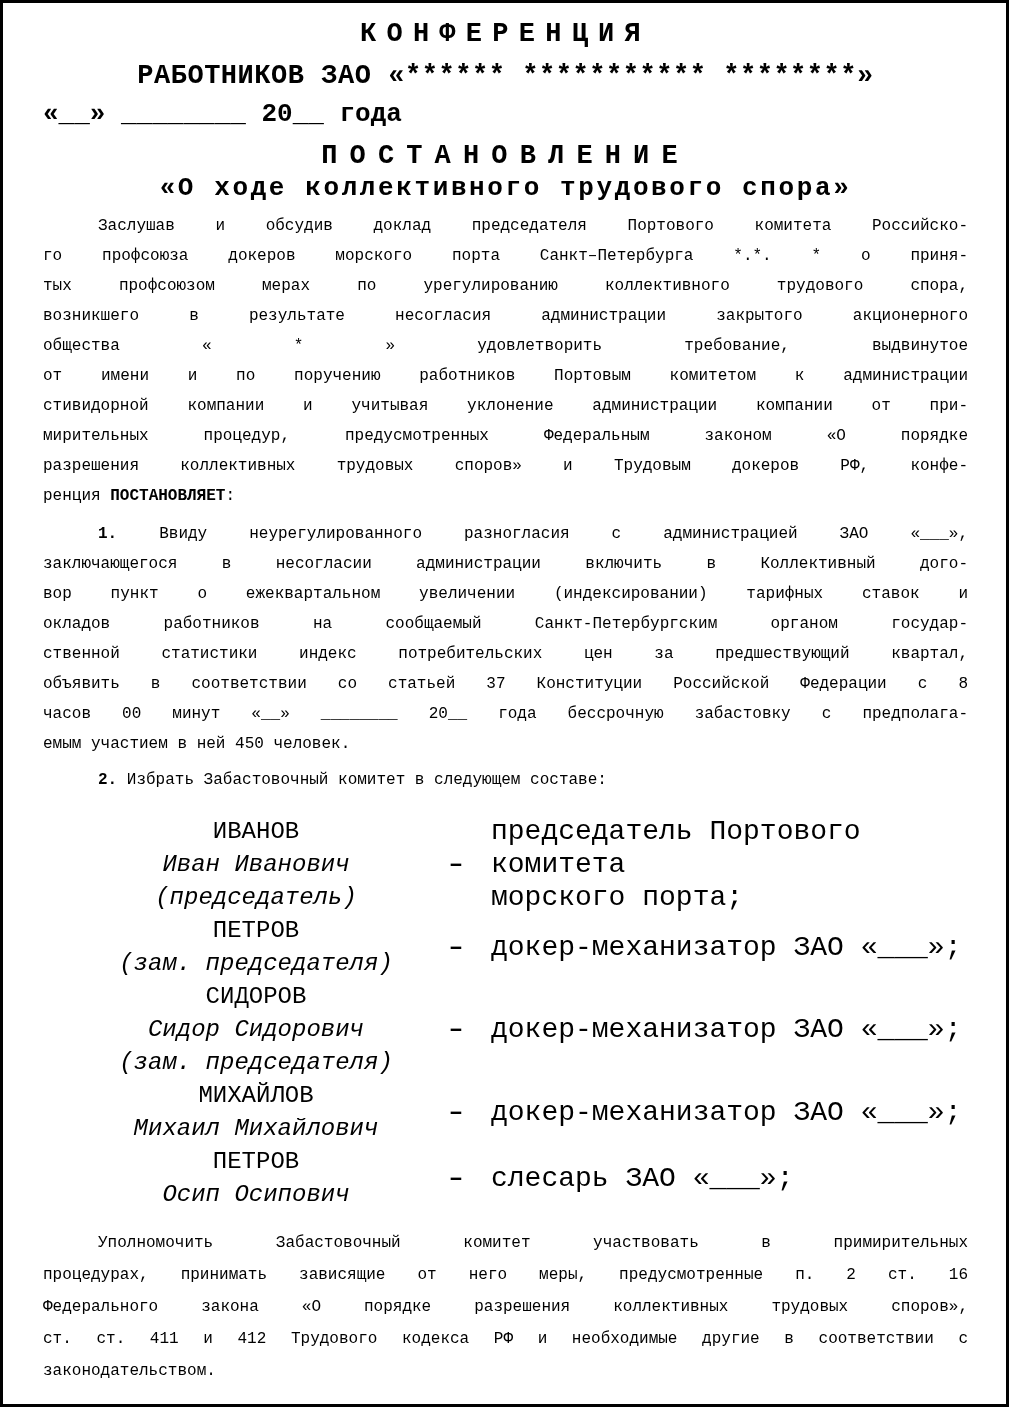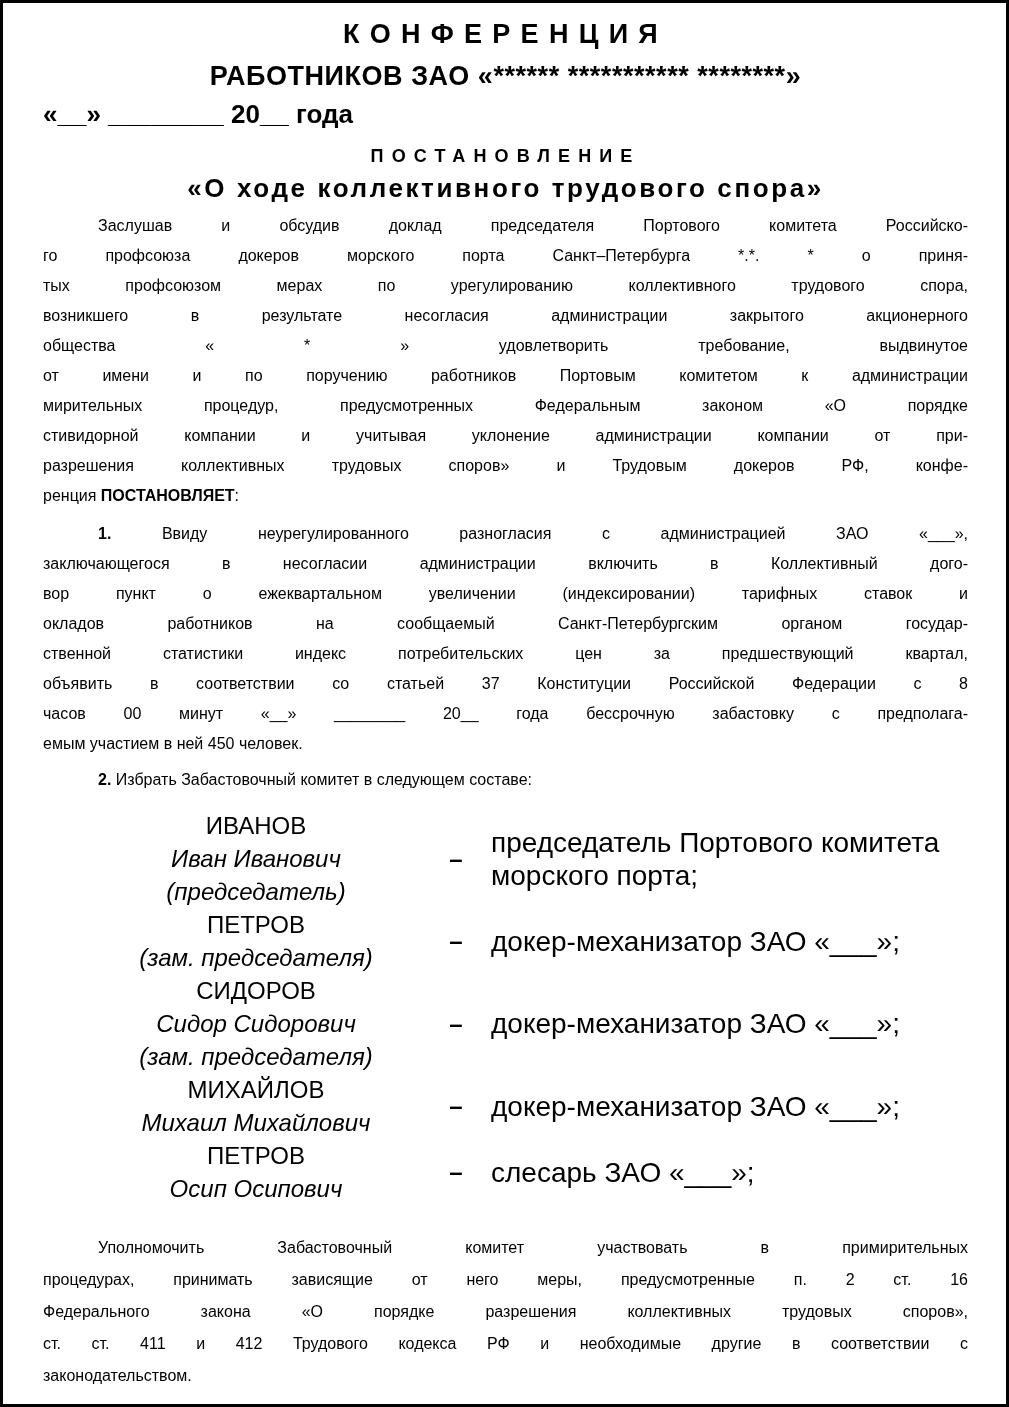--- a/index.html
+++ b/index.html
@@ -1,35 +1,35 @@
 <!DOCTYPE html>
 <html lang="ru"><head>
 <meta charset="utf-8">
 <style>
   html,body { margin:0; padding:0; background:#ffffff; }
   .page {
     width:1009px; height:1407px; box-sizing:border-box;
     border:3px solid #000; background:#fff; color:#000;
     padding:14px 38px 0 40px; overflow:hidden;
-    font-family:Liberation Sans, sans-serif;
+    font-family:Liberation Mono, monospace;
   }
   .h-conference { text-align:center; font-weight:bold; font-size:27px; letter-spacing:0.38em; line-height:30px; margin-top:2px; }
   .h-org        { text-align:center; font-weight:bold; font-size:27px; line-height:30px; margin-top:12px; letter-spacing:0.02em; }
   .date-line    { text-align:left;  font-weight:bold; font-size:26px; line-height:30px; margin-top:8px; }
-  .h-res        { text-align:center; font-weight:bold; font-size:18px; letter-spacing:0.45em; line-height:30px; margin-top:12px; }
+  .h-res        { text-align:center; font-weight:bold; font-size:27px; letter-spacing:0.45em; line-height:30px; margin-top:12px; }
   .h-subject    { text-align:center; font-weight:bold; font-size:26px; letter-spacing:0.1em;  line-height:30px; margin-top:2px; }
 
   .para { margin-top:8px; font-size:16px; line-height:30px; }
   .para .line { text-align:justify; text-align-last:justify; }
   .para .line:first-child { text-indent:55px; }
   .para .line:last-child  { text-align-last:left; }
   .para.intro { margin-top:6px; }
-  .para.closing { margin-top:27px; line-height:32px; }
+  .para.closing { margin-top:16px; line-height:32px; }
 
-  .committee { margin-top:14px; }
+  .committee { margin-top:20px; }
   .member { display:flex; align-items:center; }
   .m-left { width:330px; margin-left:48px; text-align:center; font-size:24px; line-height:33px; flex:none; }
   .m-surname { font-style:normal; }
   .m-name, .m-note { font-style:italic; }
   .m-dash { width:70px; flex:none; text-align:center; font-weight:bold; font-size:24px; }
   .m-role { flex:1; font-size:28px; line-height:33px; }
 </style>
 </head>
 <body>
 
@@ -41,22 +41,22 @@
   <div class="h-res">ПОСТАНОВЛЕНИЕ</div>
   <div class="h-subject">«О ходе коллективного трудового спора»</div>
 
   <div class="para">
       <div class="line">Заслушав и обсудив доклад председателя Портового комитета Российско-</div>
       <div class="line">го профсоюза докеров морского порта Санкт–Петербурга *.*. <b></b><b></b>* о приня-</div>
       <div class="line">тых профсоюзом мерах по урегулированию коллективного трудового спора,</div>
       <div class="line">возникшего в результате несогласия администрации закрытого акционерного</div>
       <div class="line">общества «<b></b><b> </b><b></b><b></b>* <b></b><b></b>» удовлетворить требование, выдвинутое</div>
       <div class="line">от имени и по поручению работников Портовым комитетом к администрации</div>
+      <div class="line">стивидорной компании и учитывая уклонение администрации компании от при-</div>
       <div class="line">мирительных процедур, предусмотренных Федеральным законом «О порядке</div>
-      <div class="line">стивидорной компании и учитывая уклонение администрации компании от при-</div>
       <div class="line">разрешения коллективных трудовых споров» и Трудовым докеров РФ, конфе-</div>
       <div class="line">ренция <b>ПОСТАНОВЛЯЕТ</b>:</div>
     </div>
 
   <div class="para">
       <div class="line"><b>1.</b> Ввиду неурегулированного разногласия с администрацией ЗАО «___»,</div>
       <div class="line">заключающегося в несогласии администрации включить в Коллективный дого-</div>
       <div class="line">вор пункт о ежеквартальном увеличении (индексировании) тарифных ставок и</div>
       <div class="line">окладов работников на сообщаемый Санкт-Петербургским органом государ-</div>
       <div class="line">ственной статистики индекс потребительских цен за предшествующий квартал,</div>

